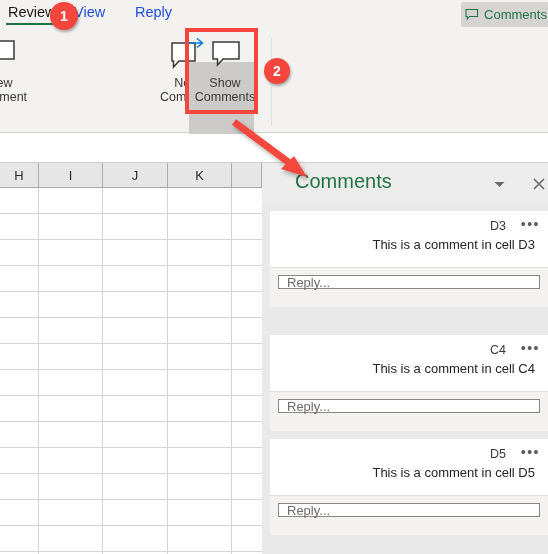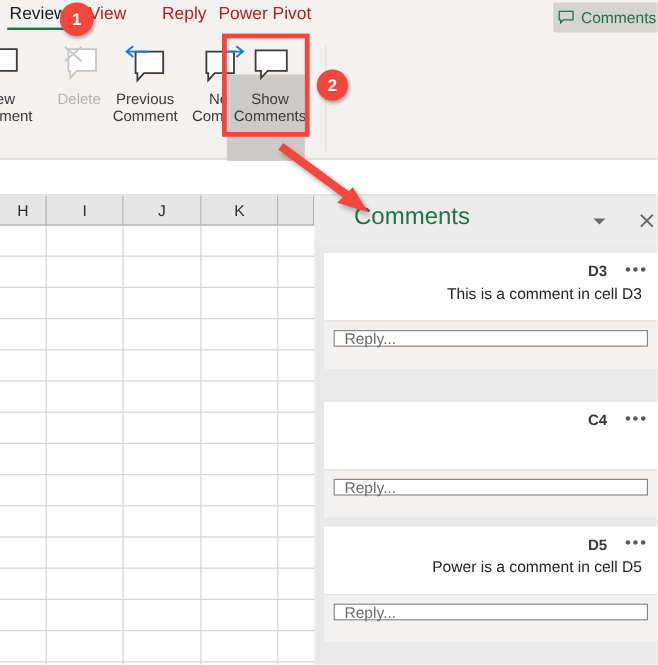--- a/index.html
+++ b/index.html
@@ -12,21 +12,21 @@
   }
   #root { position: relative; width: 548px; height: 554px; overflow: hidden; }
 
   
   .tabstrip {
     position: absolute; left: 0; top: 0; width: 548px; height: 30px;
     background: #f3f2f1;
   }
   .tab {
     position: absolute; top: 4px;
-    font-size: 14.5px; color: #b91c1c; white-space: nowrap;
+    font-size: 14.5px; color: #1d4ed8; white-space: nowrap;
     padding: 0 2px;
   }
   .tab.active { color: #1a1a1a; }
   .tab.active::after {
     content: ""; position: absolute; left: 0; right: 0; bottom: -5px;
     height: 2.5px; background: #217346;
   }
   #tab-review { left: 6px; }
   #tab-view   { left: 72px; }
   #tab-help   { left: 133px; }
@@ -111,21 +111,21 @@
     position: absolute; top: 12px; width: 18px; height: 18px;
     display: flex; align-items: center; justify-content: center;
     color: #6b6b6b; font-size: 13px;
   }
   #pane-dd { left: 228px; }
   #pane-cl { left: 268px; font-size: 15px; }
 
   .card { position: absolute; left: 8px; width: 278px; background: #ffffff; }
   .card-body { position: relative; height: 56px; background: #fff; }
   .cellref {
-    position: absolute; right: 42px; top: 8px; font-size: 12.5px; color: #3b3a39; font-weight: bold;
+    position: absolute; right: 42px; top: 8px; font-size: 12.5px; color: #3b3a39;
   }
   .more {
     position: absolute; right: 8px; top: 5px; font-size: 14px; color: #5a5a5a;
     letter-spacing: 1.5px;
   }
   .ctext {
     position: absolute; right: 13px; top: 26px; font-size: 13px; color: #252423; margin-left: 45px;
   }
   .reply-wrap {
     position: relative; height: 40px; background: #f3f2f1;
@@ -151,21 +151,20 @@
 </style>
 </head>
 <body>
 
 <div id="root">
 
   <div class="tabstrip">
     <div class="tab active" id="tab-review">Review</div>
     <div class="tab" id="tab-view">View</div>
     <div class="tab" id="tab-help">Reply</div>
-    <div class="tab" id="tab-ppivot">Power Pivot</div>
 
 
     <div class="comments-btn">
       <svg width="14" height="13" viewBox="0 0 14 13">
         <path d="M1 1.5 H12.5 V8.5 H4.5 L2.2 11 V8.5 H1 Z" fill="none" stroke="#217346" stroke-width="1.1"></path>
       </svg>
       <span>Comments</span>
     </div>
   </div>
 
@@ -176,40 +175,21 @@
     <div class="rbtn" id="rb-new">
       <div class="glyph">
         <svg width="40" height="34" viewBox="0 0 40 34">
           <path d="M6 4 H34 V22 H16 L10.5 28 V22 H6 Z" fill="#ffffff" stroke="#3b3a39" stroke-width="1.5"></path>
         </svg>
       </div>
       <div>New</div>
       <div>Comment</div>
     </div>
 
-    <div class="rbtn disabled" id="rb-delete">
-      <div class="glyph">
-        <svg width="40" height="34" viewBox="0 0 40 34">
-          <path d="M11 4 H34 V22 H18 L12.5 28 V22 H11 Z" fill="#ffffff" stroke="#c8c6c4" stroke-width="1.5"></path>
-          <path d="M8 2 L22 14 M22 2 L8 14" fill="none" stroke="#c8c6c4" stroke-width="1.6"></path>
-        </svg>
-      </div>
-      <div>Delete</div>
-    </div>
-
-    <div class="rbtn" id="rb-prev">
-      <div class="glyph">
-        <svg width="44" height="34" viewBox="0 0 44 34">
-          <path d="M14 6 H37 V24 H21 L15.5 30 V24 H14 Z" fill="#ffffff" stroke="#3b3a39" stroke-width="1.5"></path>
-          <path d="M24 6 H7 M12 1.5 L6.5 6 L12 10.5" fill="none" stroke="#0f7fd6" stroke-width="1.6"></path>
-        </svg>
-      </div>
-      <div>Previous</div>
-      <div>Comment</div>
-    </div>
+
 
     <div class="rbtn" id="rb-next">
       <div class="glyph">
         <svg width="44" height="34" viewBox="0 0 44 34">
           <path d="M7 6 H30 V24 H14 L8.5 30 V24 H7 Z" fill="#ffffff" stroke="#3b3a39" stroke-width="1.5"></path>
           <path d="M20 6 H37 M32 1.5 L37.5 6 L32 10.5" fill="none" stroke="#0f7fd6" stroke-width="1.6"></path>
         </svg>
       </div>
       <div>Next</div>
       <div>Comment</div>
@@ -284,31 +264,32 @@
       </div>
       <div class="reply-wrap">
         <div class="reply">Reply...</div>
       </div>
     </div>
 
     <div class="card" style="top:172px;">
       <div class="card-body">
         <div class="cellref">C4</div>
         <div class="more">•••</div>
+        <div class="ctext">This is a comment in cell C4</div>
       </div>
       <div class="reply-wrap">
         <div class="reply">Reply...</div>
       </div>
     </div>
 
     <div class="card" style="top:276px;">
       <div class="card-body">
         <div class="cellref">D5</div>
         <div class="more">•••</div>
-        <div class="ctext">Power is a comment in cell D5</div>
+        <div class="ctext">This is a comment in cell D5</div>
       </div>
       <div class="reply-wrap">
         <div class="reply">Reply...</div>
       </div>
     </div>
   </div>
 
   <svg class="arrow-svg" viewBox="0 0 110 75">
     <defs>
       <filter id="ashadow" x="-40%" y="-40%" width="200%" height="200%">

